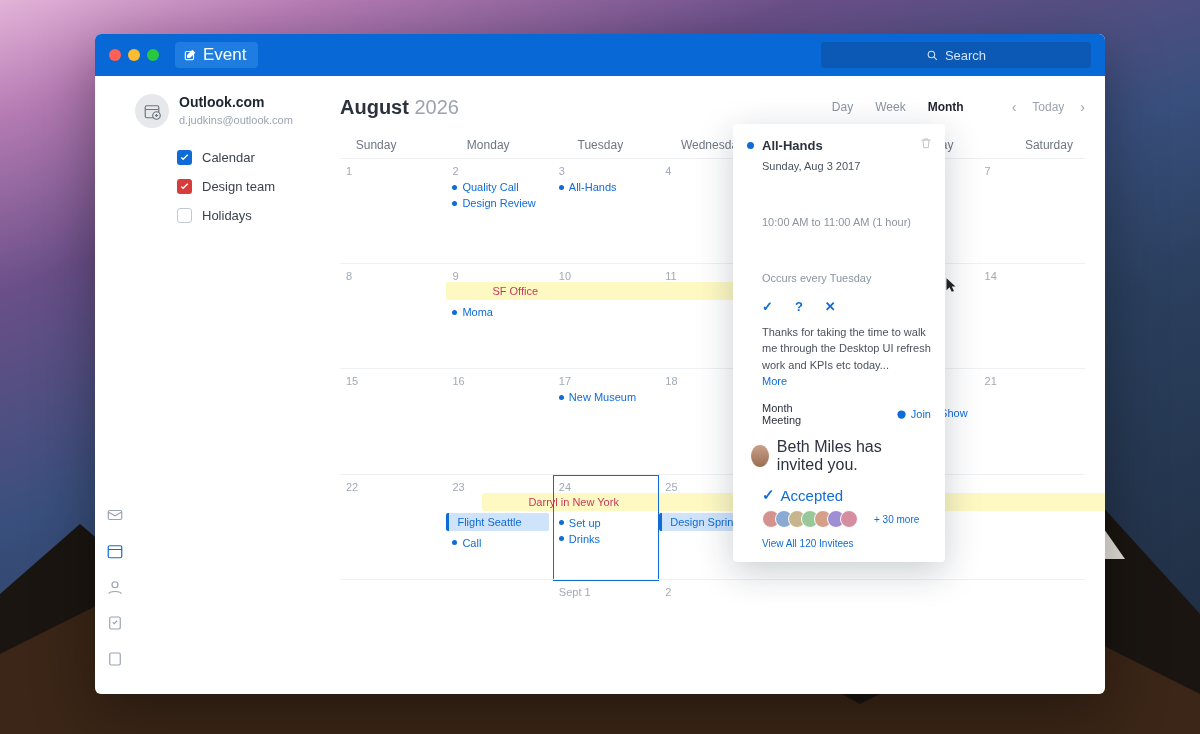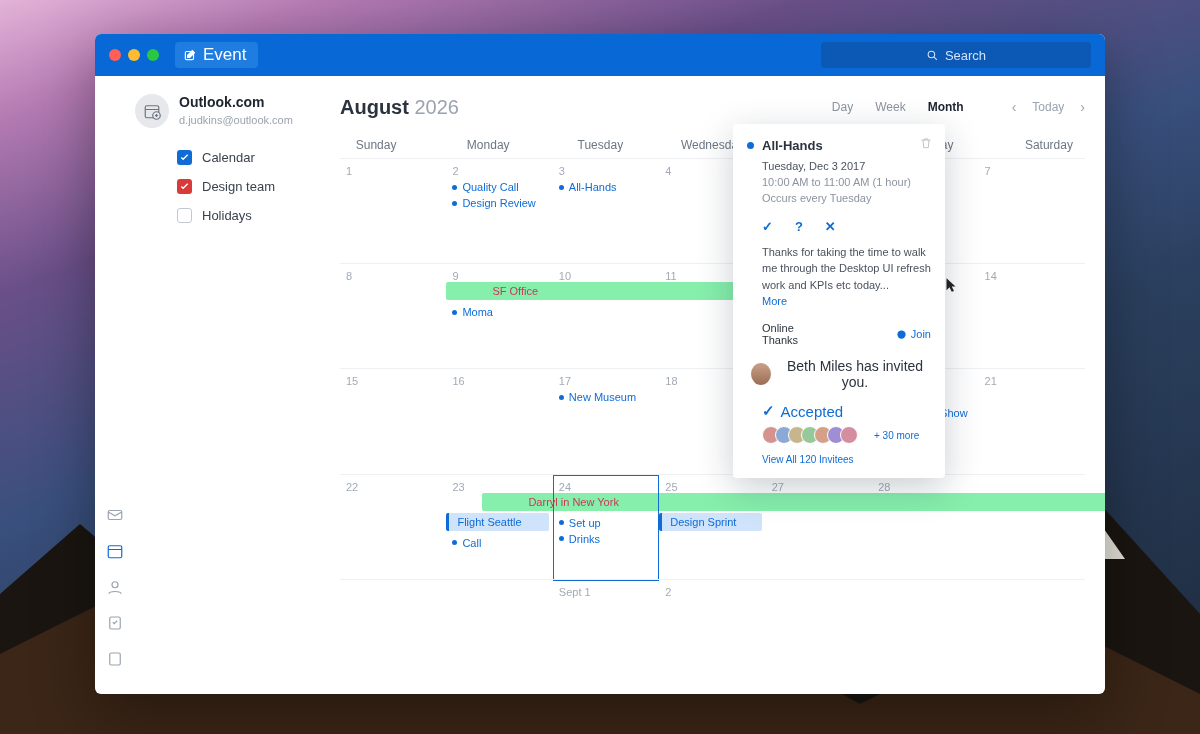--- a/index.html
+++ b/index.html
@@ -63,44 +63,44 @@
   .dayhead { display:grid; grid-template-columns:repeat(7,1fr); font-size:12px; color:#6d7784; text-align:center; height:26px; align-items:center;gap:40px; }
 
   .grid { flex:1; display:grid; grid-template-rows:repeat(5,1fr); position:relative; }
   .row { display:grid; grid-template-columns:repeat(7,1fr); position:relative; border-top:1px solid #eef0f3; }
   .cell { position:relative; padding:6px 6px; min-height:0; }
   .cell + .cell { }
   .dnum { font-size:11px; color:#a2aab5; }
   .ev { font-size:11px; color:#0f6cd6; display:flex; align-items:center; gap:5px; margin-top:4px; white-space:nowrap; overflow:hidden; text-overflow:ellipsis; cursor:pointer; }
   .ev::before{ content:''; width:5px; height:5px; border-radius:50%; background:#0f6cd6; flex:0 0 5px;}
   .banner { position:absolute; height:18px; font-size:11px; color:#fff; display:flex; align-items:center; padding:0 8px; border-radius:2px; overflow:hidden; white-space:nowrap; }
-  .banner.pink{ background:#86efac; color:#c63a5b;padding-left:46px; }
+  .banner.pink{ background:#fef9c3; color:#c63a5b;padding-left:46px; }
   .banner.blue{ background:#cfe3fb; color:#0f6cd6; border-left:3px solid #0f6cd6; }
 
   .sel-outline{ position:absolute; border:1.5px solid #0f6cd6; pointer-events:none; }
 
   
   .popover {
     position:absolute; left:393px; top:48px; width:212px;
     background:#fff; border-radius:4px; box-shadow:0 10px 36px rgba(15,30,50,.22);
     padding:14px 14px 12px; font-size:12px; color:#2b333e; z-index:50;
   }
   .popover .ptitle{ font-size:13px; font-weight:600; display:flex; align-items:center; gap:8px;}
   .popover .ptitle::before{content:'';width:7px;height:7px;border-radius:50%;background:#0f6cd6;}
   .popover .trash{ position:absolute; right:12px; top:12px; color:#b7bfc9; cursor:pointer;}
   .popover .sub{ font-size:11px; color:#4a525e; margin:6px 0 0 15px; line-height:1.45;}
-  .popover .sub .muted{color:#8b94a0;}
+  .popover .sub .muted{color:#8b94a0;margin-top:40px;}
   .popover .resp{ display:flex; gap:22px; margin:12px 0 10px 15px; color:#0f6cd6;}
   .popover .resp span{cursor:pointer; font-size:13px; font-weight:600;}
   .popover .desc{ font-size:11px; color:#4a525e; line-height:1.5; margin-left:15px;}
   .popover .more{ color:#0f6cd6; font-size:11px; cursor:pointer; margin-left:15px; display:inline-block; margin-top:2px;}
   .popover .rowline{ display:flex; align-items:center; gap:8px; margin:14px 0 0 15px; font-size:11px;}
   .popover .rowline .join{ margin-left:auto; color:#0f6cd6; cursor:pointer; display:flex; gap:4px; align-items:center;}
   .popover .rowline .join svg{width:11px;height:11px;}
-  .popover .inviter{ display:flex; align-items:center; gap:8px; margin:12px 0 0 4px; font-size:14px;text-align:center;}
+  .popover .inviter{ display:flex; align-items:center; gap:8px; margin:12px 0 0 4px; font-size:16px;}
   .popover .inviter .pav{width:22px;height:22px;border-radius:50%;background:linear-gradient(#caa088,#9a6e55);}
   .popover .acc{ margin:12px 0 0 15px; font-size:15px; color:#0f6cd6; display:flex; align-items:center; gap:6px;}
   .popover .acc::before{content:'✓'; font-weight:700;}
   .popover .avrow{ margin:6px 0 0 15px; display:flex; align-items:center; gap:-4px;}
   .popover .avrow .a{width:18px;height:18px;border-radius:50%;border:1.5px solid #fff;margin-left:-5px;background:#c8a07e;}
   .popover .avrow .a:nth-child(1){margin-left:0;background:#d4938e;}
   .popover .avrow .a:nth-child(2){background:#8aa9d4;}
   .popover .avrow .a:nth-child(3){background:#c7b58e;}
   .popover .avrow .a:nth-child(4){background:#98c79a;}
   .popover .avrow .a:nth-child(5){background:#d4a088;}
@@ -376,33 +376,33 @@
         </div>
 
       <div class="popover">
         <span class="trash">
           <svg width="14" height="14" viewBox="0 0 24 24" fill="none" stroke="currentColor" stroke-width="1.6">
               <path d="M4 7h16M9 7V5h6v2M7 7l1 13h8l1-13"></path>
             </svg>
         </span>
         <div class="ptitle">All-Hands</div>
         <div class="sub">
-          <div>Tuesday, Dec 3 2017</div>
+          <div>Sunday, Aug 3 2017</div>
           <div class="muted">10:00 AM to 11:00 AM (1 hour)</div>
           <div class="muted">Occurs every Tuesday</div>
         </div>
         <div class="resp">
           <span>✓</span>
           <span>?</span>
           <span>✕</span>
         </div>
         <div class="desc">Thanks for taking the time to walk me through the Desktop UI refresh work and KPIs etc today...</div>
         <span class="more">More</span>
         <div class="rowline">
-          <span style="max-width:60px;">Online Thanks</span>
+          <span style="max-width:60px;">Month Meeting</span>
           <span class="join">
             <svg viewBox="0 0 24 24" fill="#0f6cd6">
                 <circle cx="12" cy="12" r="9"></circle>
               </svg>
             <span>Join</span>
           </span>
         </div>
         <div class="inviter">
           <div class="pav"></div>
           <span>Beth Miles has invited you.</span>

